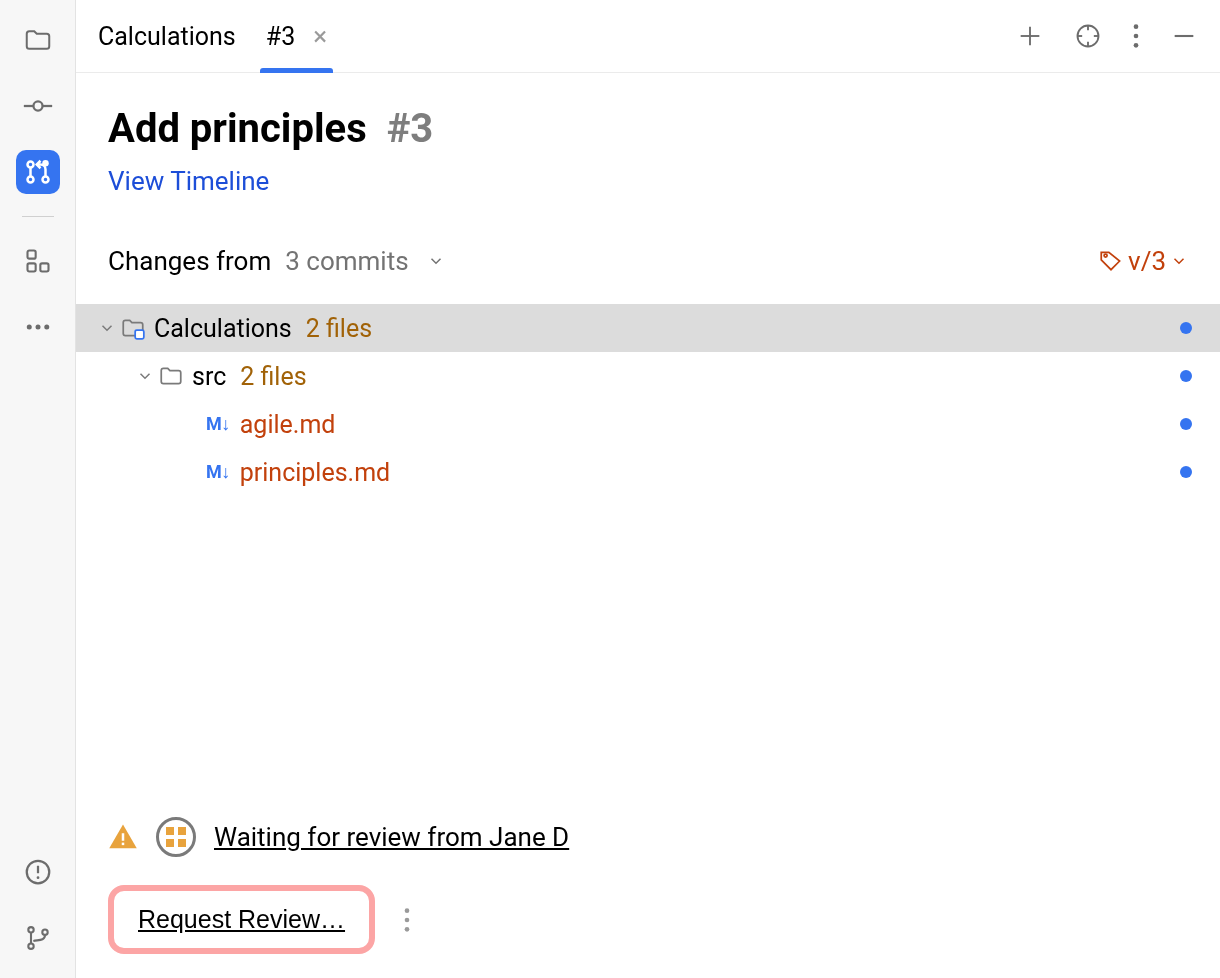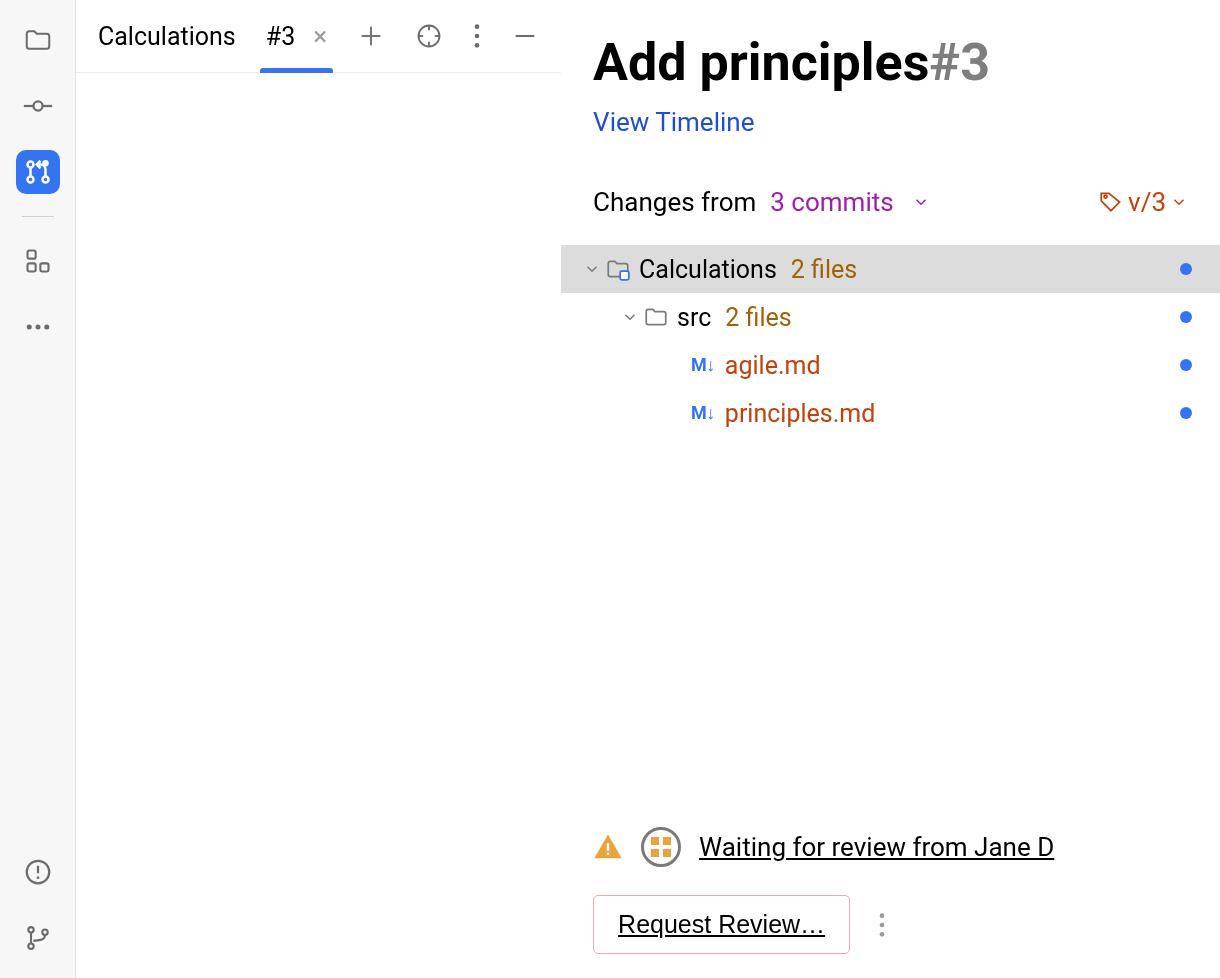--- a/index.html
+++ b/index.html
@@ -45,20 +45,21 @@
   margin-top: auto;
   margin-bottom: 18px;
   display: flex;
   flex-direction: column;
   align-items: center;
   gap: 22px;
 }
 .main {
   flex: 1;
   display: flex;
+  flex-direction: column;
   min-width: 0;
 }
 .tabbar {
   height: 73px;
   border-bottom: 1px solid #ebebeb;
   display: flex;
   align-items: center;
   padding: 0 22px;
   gap: 30px;
 }
@@ -95,46 +96,46 @@
 }
 .content {
   flex: 1;
   display: flex;
   flex-direction: column;
   padding: 32px 0 24px 0;
   overflow: hidden;
 }
 .title-row {
   padding: 0 32px;
-  font-size: 52px;
+  font-size: 40px;
   font-weight: 700;
   display: flex;
   align-items: baseline;
-  gap: 0;
+  gap: 20px;
 }
 .title-num {
   color: #7e7e7e;
   font-weight: 700;
 }
 .timeline-link {
   padding: 0 32px;
   margin-top: 14px;
   font-size: 26px;
   color: #1d4ed8;
 }
 .changes-row {
   margin-top: 50px;
   padding: 0 32px;
   display: flex;
   align-items: center;
   gap: 14px;
   font-size: 26px;
 }
 .changes-label { font-weight: 400; }
-.changes-link { color: #a21caf; display: flex; align-items: center; gap: 18px; }
+.changes-link { color: #737373; display: flex; align-items: center; gap: 18px; }
 .version-link {
   margin-left: auto;
   color: #c2410c;
   display: flex;
   align-items: center;
   gap: 4px;
   font-size: 26px;
   text-align: right;
 }
 .tree {
@@ -204,22 +205,22 @@
   background: #e8a33d;
 }
 .avatar .b1 { left: 7px; bottom: 7px; }
 .avatar .b2 { right: 7px; bottom: 7px; }
 .action-row {
   display: flex;
   align-items: center;
   gap: 28px;
 }
 .btn {
-  border: 1px solid #fca5a5;
-  border-radius: 5px;
+  border: 6px solid #fca5a5;
+  border-radius: 16px;
   background: #fff;
   font-size: 25px;
   padding: 14px 24px;
 }
 .kebab { color: #9a9a9a; font-size: 26px; }
 svg { display: block; }
 </style>
 </head>
 <body>
 

